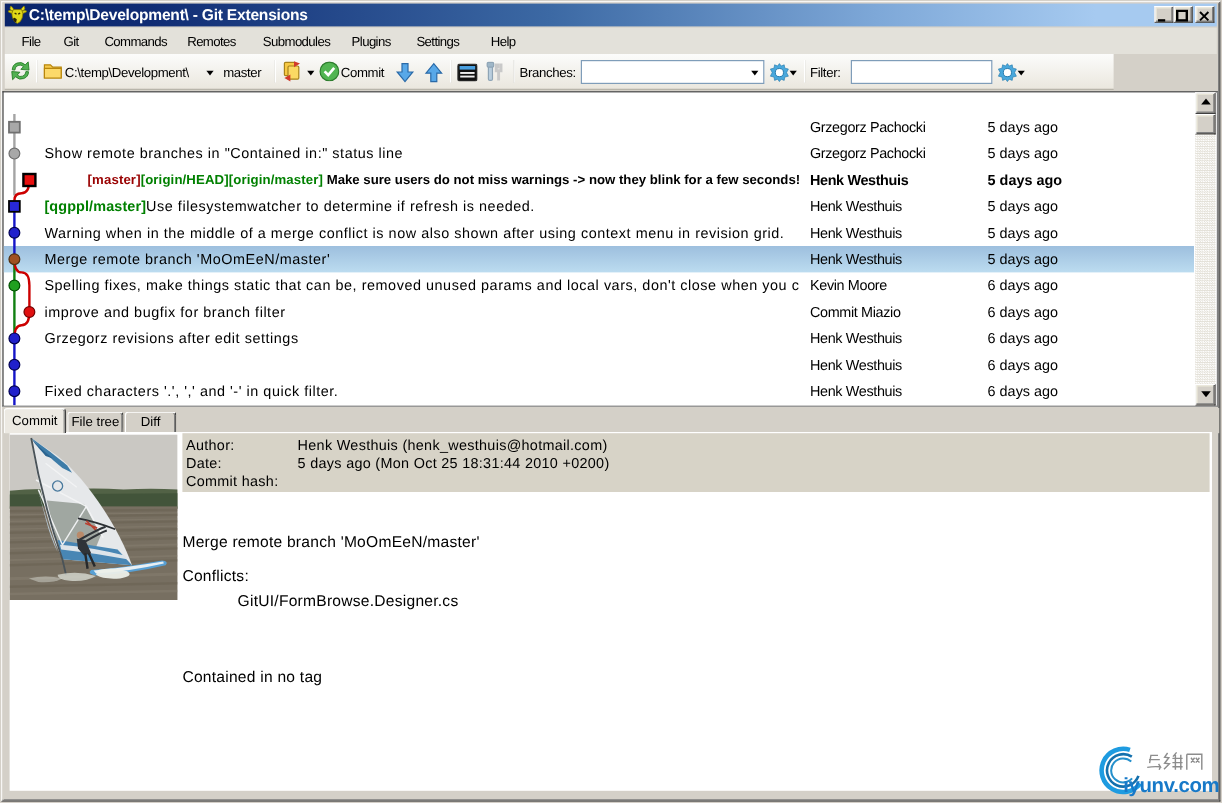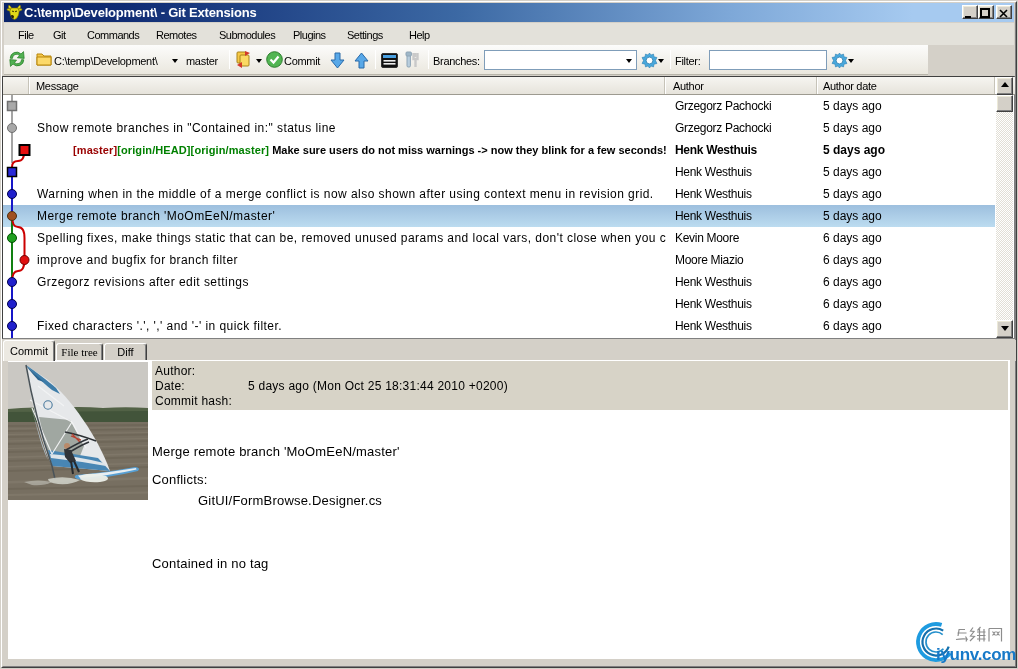--- a/index.html
+++ b/index.html
@@ -166,66 +166,58 @@
   <svg class="abs gear" style="left:827px;top:7px" width="17" height="17" viewBox="0 0 17 17">
     <g fill="#49a8dc" stroke="#2277aa" stroke-width="0.5">
     <path d="M8.5 1 L10 3 L12.5 2 L13 4.8 L16 5.5 L14.5 8.5 L16 11.5 L13 12.2 L12.5 15 L10 14 L8.5 16 L7 14 L4.5 15 L4 12.2 L1 11.5 L2.5 8.5 L1 5.5 L4 4.8 L4.5 2 L7 3 Z"></path>
     </g>
     <circle cx="8.5" cy="8.5" r="3.4" fill="#fff" stroke="#2277aa" stroke-width="0.8"></circle>
   </svg>
   <div class="darr" style="left:844px;top:14px"></div>
 </div>
 
 <div class="abs" id="gridpanel">
-  <div class="abs" id="ghead">
-    <div class="hcell" style="left:0;width:26px"></div>
-    <div class="hcell" style="left:26px;width:636px"></div>
-    <div class="hcell" style="left:662px;width:152px"></div>
-    <div class="hcell" style="left:814px;width:178px"></div>
-    <span class="htxt" style="left:33px">Message</span>
-    <span class="htxt" style="left:670px">Author</span>
-    <span class="htxt" style="left:820px">Author date</span>
-  </div>
   <div id="rows" class="abs" style="left:0;top:18px;width:992px;height:243px;overflow:hidden">
     <div class="grow" style="top:0">
         <span class="auth">Grzegorz Pachocki</span>
         <span class="date">5 days ago</span>
       </div>
     <div class="grow" style="top:22px">
         <span class="msg">Show remote branches in "Contained in:" status line</span>
         <span class="auth">Grzegorz Pachocki</span>
         <span class="date">5 days ago</span>
       </div>
     <div class="grow" style="top:44px;font-weight:bold">
         <span class="msg" style="font-size:11px;letter-spacing:0px"><span class="lbl-r">[master]</span><span class="lbl-g">[origin/HEAD][origin/master]</span> Make sure users do not miss warnings -&gt; now they blink for a few seconds!</span>
         <span class="auth">Henk Westhuis</span>
         <span class="date">5 days ago</span>
       </div>
     <div class="grow" style="top:66px">
+        <span class="msg"><span class="lbl-g">[qgppl/master]</span>Use filesystemwatcher to determine if refresh is needed.</span>
         <span class="auth">Henk Westhuis</span>
         <span class="date">5 days ago</span>
       </div>
     <div class="grow" style="top:88px">
         <span class="msg">Warning when in the middle of a merge conflict is now also shown after using context menu in revision grid.</span>
         <span class="auth">Henk Westhuis</span>
         <span class="date">5 days ago</span>
       </div>
     <div class="grow" id="selrow" style="top:110px">
         <span class="msg">Merge remote branch 'MoOmEeN/master'</span>
         <span class="auth">Henk Westhuis</span>
         <span class="date">5 days ago</span>
       </div>
     <div class="grow" style="top:132px">
         <span class="msg">Spelling fixes, make things static that can be, removed unused params and local vars, don't close when you c</span>
         <span class="auth">Kevin Moore</span>
         <span class="date">6 days ago</span>
       </div>
     <div class="grow" style="top:154px">
         <span class="msg">improve and bugfix for branch filter</span>
-        <span class="auth">Moore Miazio</span>
+        <span class="auth">Commit Miazio</span>
         <span class="date">6 days ago</span>
       </div>
     <div class="grow" style="top:176px">
         <span class="msg">Grzegorz revisions after edit settings</span>
         <span class="auth">Henk Westhuis</span>
         <span class="date">6 days ago</span>
       </div>
     <div class="grow" style="top:198px">
         <span class="auth">Henk Westhuis</span>
         <span class="date">6 days ago</span>
@@ -262,21 +254,21 @@
     <div id="sbtrack"></div>
     <div class="sbtn" style="top:18px;height:17px;"></div>
     <div class="sbtn" style="top:243px"><svg width="16" height="16">
           <path d="M8 10 L12 5 L4 5 Z" fill="#000"></path>
         </svg></div>
   </div>
 </div>
 
 <div class="abs" id="tabstrip">
   <div class="tab" style="left:1px;top:0px;width:52px;height:21px;line-height:20px;background:#ece9e2;z-index:2">Commit</div>
-  <div class="tab" style="left:54px;top:3px;width:47px;height:18px;line-height:17px;font-family:Liberation Serif, serif;">File tree</div>
+  <div class="tab" style="left:54px;top:3px;width:47px;height:18px;line-height:17px;">File tree</div>
   <div class="tab" style="left:102px;top:3px;width:43px;height:18px;line-height:17px;">Diff</div>
 </div>
 
 <div class="abs" id="content">
   <svg class="abs" style="left:0px;top:2px" width="140" height="138" viewBox="0 0 140 138">
     <rect width="140" height="138" fill="#cac8c3"></rect>
     <path d="M0 47 Q20 44.5 45 46 Q70 44 95 46 Q118 44.5 140 46 L140 62 L0 62Z" fill="#526246"></path>
     <path d="M0 50 L140 49 L140 62 L0 62Z" fill="#42543a"></path>
     <rect x="0" y="60" width="140" height="78" fill="#776f61"></rect>
     <g fill="#6a6253" opacity="0.55">
@@ -321,20 +313,21 @@
     <path d="M68 113 Q95 111 127 105 Q133 105.5 130 109 Q100 116 72 117.5 Q64 116 68 113Z" fill="#58a0d4"></path>
     <path d="M70 113.5 Q98 111 128 106 L128.5 107.5 Q100 114 72 116Z" fill="#e8eef2"></path>
     <g fill="#dee1da">
       <path d="M74 113 Q86 110 98 114 Q104 118 92 120 Q78 121 72 117Z" fill="#ecefe9" opacity="0.95"></path>
       <path d="M40 117 Q56 113 72 118 Q64 123 50 122 Q40 121 40 117Z" opacity="0.75"></path>
       <path d="M16 120 Q30 117 44 120 Q36 124 24 123Z" opacity="0.45"></path>
     </g>
   </svg>
   <div id="infobox">
     <div style="left:3px;top:3px">Author:</div>
+      <div style="left:96px;top:3px">Henk Westhuis (henk_westhuis@hotmail.com)</div>
     <div style="left:3px;top:18px">Date:</div>
       <div style="left:96px;top:18px">5 days ago (Mon Oct 25 18:31:44 2010 +0200)</div>
     <div style="left:3px;top:33px">Commit hash:</div>
   </div>
   <div class="cline" style="top:84px">Merge remote branch 'MoOmEeN/master'</div>
   <div class="cline" style="top:112px">Conflicts:</div>
   <div class="cline" style="left:190px;top:133px">GitUI/FormBrowse.Designer.cs</div>
   <div class="cline" style="top:196px">Contained in no tag</div>
 </div>
 

